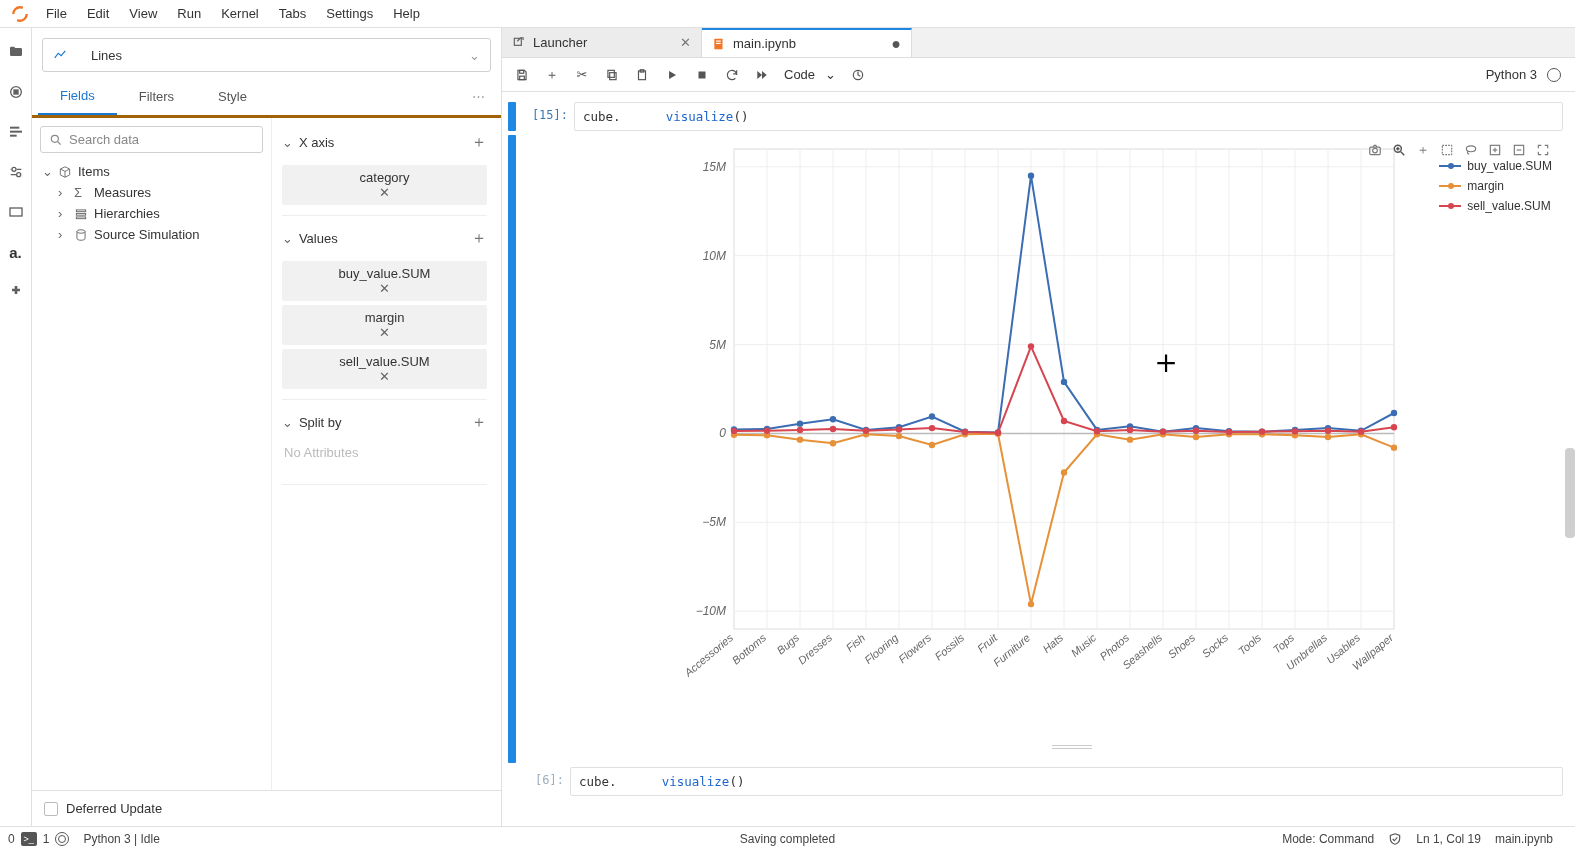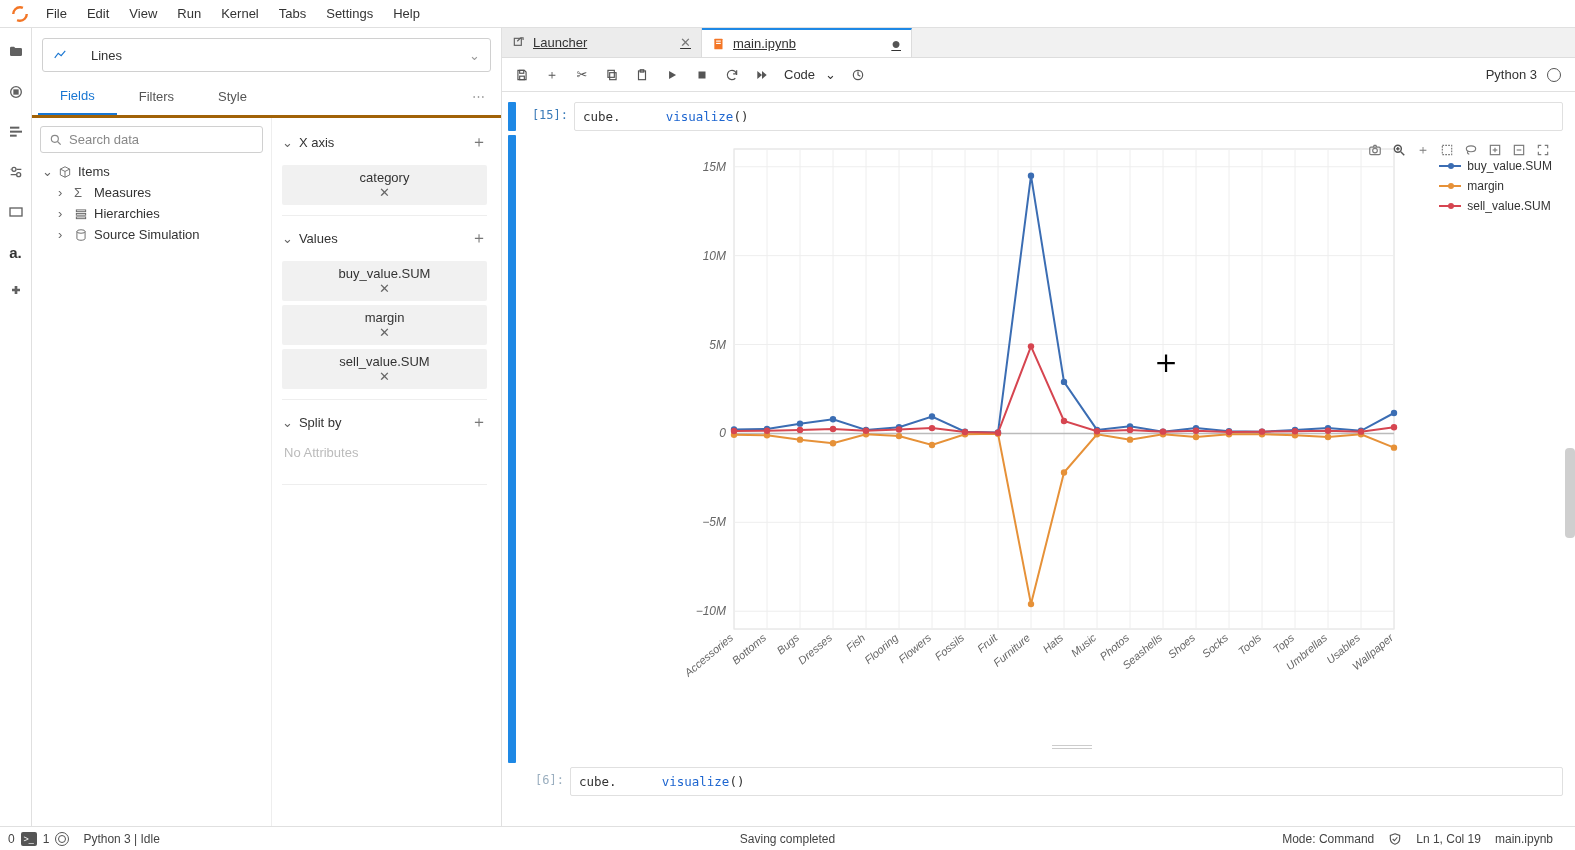--- a/index.html
+++ b/index.html
@@ -48,21 +48,21 @@
 .chip { display:flex; align-items:center; justify-content:space-between; background:#f1f1f1; border-radius:2px; padding:5px 8px; margin:4px 0; font-size:13px; color:#333;flex-direction:column; }
 .chip .x { color:#666; cursor:pointer; }
 .placeholder { color:#bbb; padding:4px 2px; }
 
 .deferred-row { border-top:1px solid #e0e0e0; padding:10px 12px; display:flex; align-items:center; gap:8px; }
 .deferred-row .cb { width:14px; height:14px; border:1px solid #bbb; border-radius:2px; }
 
 
 .right { flex:1; display:flex; flex-direction:column; background:#f7f7f7; min-width:0; }
 .tab-bar { display:flex; height:30px; background:#f1f1f1; border-bottom:1px solid #ddd; }
-.doc-tab { display:flex; align-items:center; gap:7px; padding:0 10px; border-right:1px solid #dcdcdc; background:#ececec; cursor:pointer; min-width:150px; justify-content:space-between;text-decoration:underline; }
+.doc-tab { display:flex; align-items:center; gap:7px; padding:0 10px; border-right:1px solid #dcdcdc; background:#ececec; cursor:pointer; min-width:150px; justify-content:space-between; }
 .doc-tab.active { background:#fff; border-top:2px solid #1e88e5; }
 .doc-tab .tt-left { display:flex; align-items:center; gap:7px; }
 .doc-tab .close { color:#777; }
 .doc-tab .dirty { font-size:16px; color:#555; }
 
 .toolbar { display:flex; align-items:center; height:34px; background:#fff; border-bottom:1px solid #e0e0e0; padding:0 6px; gap:2px; }
 .tbtn { width:28px; height:26px; display:flex; align-items:center; justify-content:center; color:#555; cursor:pointer; border-radius:2px; }
 .cell-type { display:flex; align-items:center; gap:10px; padding:2px 6px; color:#333; cursor:pointer; }
 .toolbar .right-info { margin-left:auto; display:flex; align-items:center; gap:10px; padding-right:8px; color:#333; }
 .kernel-circle { width:14px; height:14px; border:1.5px solid #555; border-radius:50%; }
@@ -287,20 +287,24 @@
                   <span>Split by</span>
                 </span>
               <span class="plus">＋</span>
             </div>
             <div class="placeholder">No Attributes</div>
           </div>
           <div style="border-top:1px solid #eee; margin-top:20px;"></div>
         </div>
       </div>
 
+      <div class="deferred-row">
+        <span class="cb"></span>
+        <span>Deferred Update</span>
+      </div>
     </div>
 
     <div class="right" style="position:relative;">
       <div class="tab-bar">
         <div class="doc-tab" style="width:200px;">
           <span class="tt-left">
             <span>
                 <svg class="icon14" viewBox="0 0 24 24" fill="none" stroke="#616161" stroke-width="2">
                   <rect x="4" y="4" width="12" height="12"></rect>
                   <path d="M9 9l6-6M15 3h4v4"></path>

